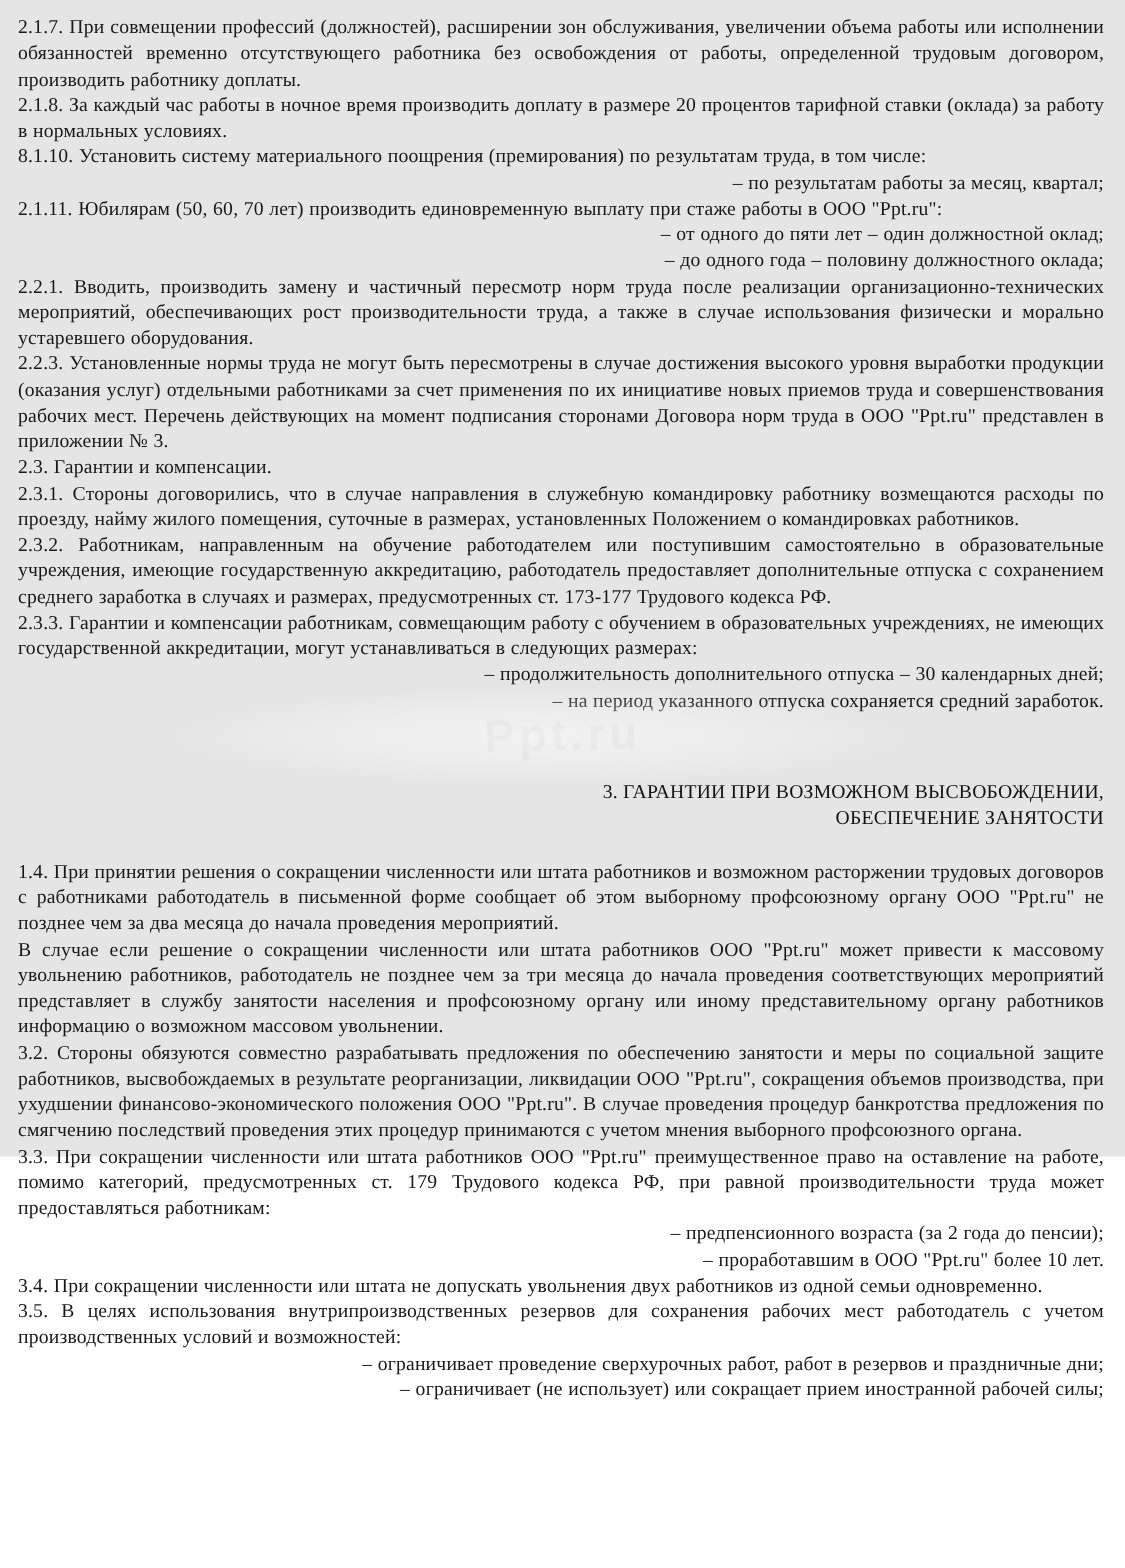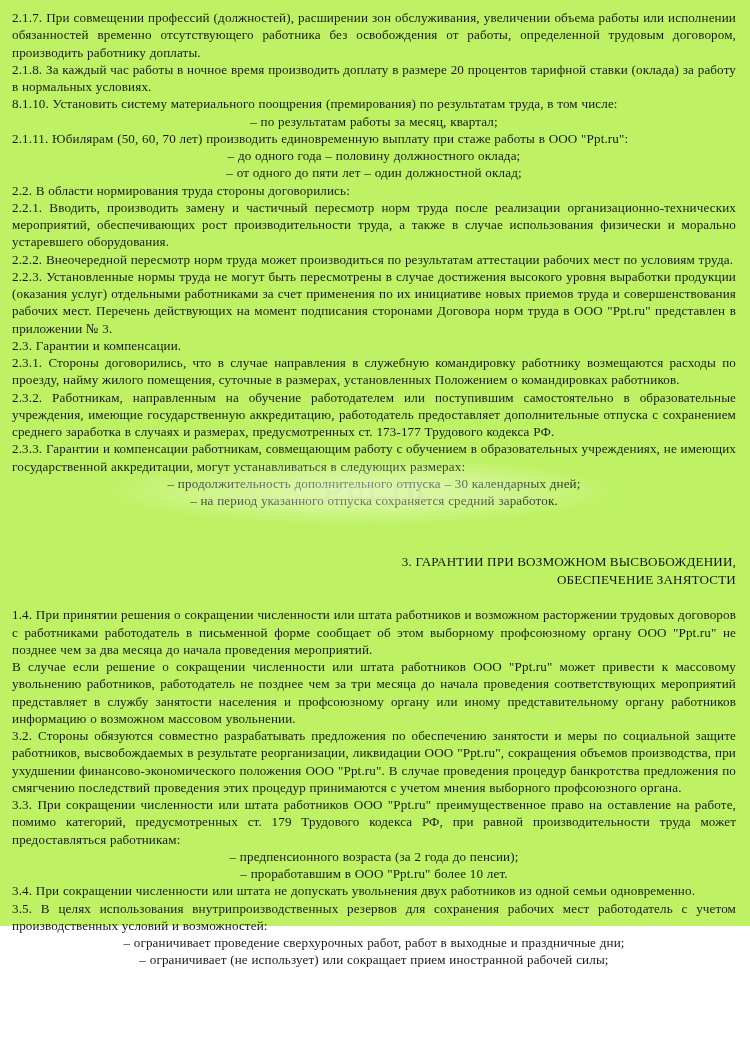--- a/index.html
+++ b/index.html
@@ -11,42 +11,42 @@
   body {
     width: 750px;
     height: 1045px;
     overflow: hidden;
     font-family: "Liberation Serif", "DejaVu Serif", serif;
     color: #1a1a1a;
   }
   #page {
     position: relative;
     width: 750px;
-    height: 926px;
-    background: #bef264;
+    height: 771px;
+    background: #e5e5e5;
     box-sizing: border-box;
     padding: 9px 14px 0 12px;
   }
   .doc-body {
     position: relative;
     z-index: 2;
   }
   p.para {
     margin: 0;
     padding: 0;
     font-size: 13.1px;
     line-height: 17.25px;
     text-align: justify;
     text-justify: inter-word;
     letter-spacing: 0.01em;
     word-spacing: 0.02em;
     color: #181818;
   }
   p.para.dash {
-    text-align: center;
+    text-align: right;
   }
   .heading-block {
     margin: 0;
     padding: 0;
   }
   .heading-spacer-top {
     height: 44px;
   }
   .heading-spacer-bottom {
     height: 18px;
@@ -103,25 +103,23 @@
 <div id="page">
 
   <div class="doc-body">
 
     <div id="before-heading">
         <p class="para">2.1.7. При совмещении профессий (должностей), расширении зон обслуживания, увеличении объема работы или исполнении обязанностей временно отсутствующего работника без освобождения от работы, определенной трудовым договором, производить работнику доплаты.</p>
         <p class="para">2.1.8. За каждый час работы в ночное время производить доплату в размере 20 процентов тарифной ставки (оклада) за работу в нормальных условиях.</p>
         <p class="para">8.1.10. Установить систему материального поощрения (премирования) по результатам труда, в том числе:</p>
         <p class="para dash">– по результатам работы за месяц, квартал;</p>
         <p class="para">2.1.11. Юбилярам (50, 60, 70 лет) производить единовременную выплату при стаже работы в ООО "Ppt.ru":</p>
+        <p class="para dash">– от одного до пяти лет – один должностной оклад;</p>
         <p class="para dash">– до одного года – половину должностного оклада;</p>
-        <p class="para dash">– от одного до пяти лет – один должностной оклад;</p>
-        <p class="para">2.2. В области нормирования труда стороны договорились:</p>
         <p class="para">2.2.1. Вводить, производить замену и частичный пересмотр норм труда после реализации организационно-технических мероприятий, обеспечивающих рост производительности труда, а также в случае использования физически и морально устаревшего оборудования.</p>
-        <p class="para">2.2.2. Внеочередной пересмотр норм труда может производиться по результатам аттестации рабочих мест по условиям труда.</p>
         <p class="para">2.2.3. Установленные нормы труда не могут быть пересмотрены в случае достижения высокого уровня выработки продукции (оказания услуг) отдельными работниками за счет применения по их инициативе новых приемов труда и совершенствования рабочих мест. Перечень действующих на момент подписания сторонами Договора норм труда в ООО "Ppt.ru" представлен в приложении № 3.</p>
         <p class="para">2.3. Гарантии и компенсации.</p>
         <p class="para">2.3.1. Стороны договорились, что в случае направления в служебную командировку работнику возмещаются расходы по проезду, найму жилого помещения, суточные в размерах, установленных Положением о командировках работников.</p>
         <p class="para">2.3.2. Работникам, направленным на обучение работодателем или поступившим самостоятельно в образовательные учреждения, имеющие государственную аккредитацию, работодатель предоставляет дополнительные отпуска с сохранением среднего заработка в случаях и размерах, предусмотренных ст. 173-177 Трудового кодекса РФ.</p>
         <p class="para">2.3.3. Гарантии и компенсации работникам, совмещающим работу с обучением в образовательных учреждениях, не имеющих государственной аккредитации, могут устанавливаться в следующих размерах:</p>
         <p class="para dash">– продолжительность дополнительного отпуска – 30 календарных дней;</p>
         <p class="para dash">– на период указанного отпуска сохраняется средний заработок.</p>
       </div>
 
     <div class="heading-block">
@@ -133,21 +131,21 @@
 
     <div id="after-heading">
         <p class="para">1.4. При принятии решения о сокращении численности или штата работников и возможном расторжении трудовых договоров с работниками работодатель в письменной форме сообщает об этом выборному профсоюзному органу ООО "Ppt.ru" не позднее чем за два месяца до начала проведения мероприятий.</p>
         <p class="para">В случае если решение о сокращении численности или штата работников ООО "Ppt.ru" может привести к массовому увольнению работников, работодатель не позднее чем за три месяца до начала проведения соответствующих мероприятий представляет в службу занятости населения и профсоюзному органу или иному представительному органу работников информацию о возможном массовом увольнении.</p>
         <p class="para">3.2. Стороны обязуются совместно разрабатывать предложения по обеспечению занятости и меры по социальной защите работников, высвобождаемых в результате реорганизации, ликвидации ООО "Ppt.ru", сокращения объемов производства, при ухудшении финансово-экономического положения ООО "Ppt.ru". В случае проведения процедур банкротства предложения по смягчению последствий проведения этих процедур принимаются с учетом мнения выборного профсоюзного органа.</p>
         <p class="para">3.3. При сокращении численности или штата работников ООО "Ppt.ru" преимущественное право на оставление на работе, помимо категорий, предусмотренных ст. 179 Трудового кодекса РФ, при равной производительности труда может предоставляться работникам:</p>
         <p class="para dash">– предпенсионного возраста (за 2 года до пенсии);</p>
         <p class="para dash">– проработавшим в ООО "Ppt.ru" более 10 лет.</p>
         <p class="para">3.4. При сокращении численности или штата не допускать увольнения двух работников из одной семьи одновременно.</p>
         <p class="para">3.5. В целях использования внутрипроизводственных резервов для сохранения рабочих мест работодатель с учетом производственных условий и возможностей:</p>
-        <p class="para dash">– ограничивает проведение сверхурочных работ, работ в выходные и праздничные дни;</p>
+        <p class="para dash">– ограничивает проведение сверхурочных работ, работ в резервов и праздничные дни;</p>
         <p class="para dash">– ограничивает (не использует) или сокращает прием иностранной рабочей силы;</p>
       </div>
 
   </div>
 
   <div class="watermark">
     <div class="watermark-text">Ppt.ru</div>
     <div class="watermark-haze"></div>
   </div>
 

